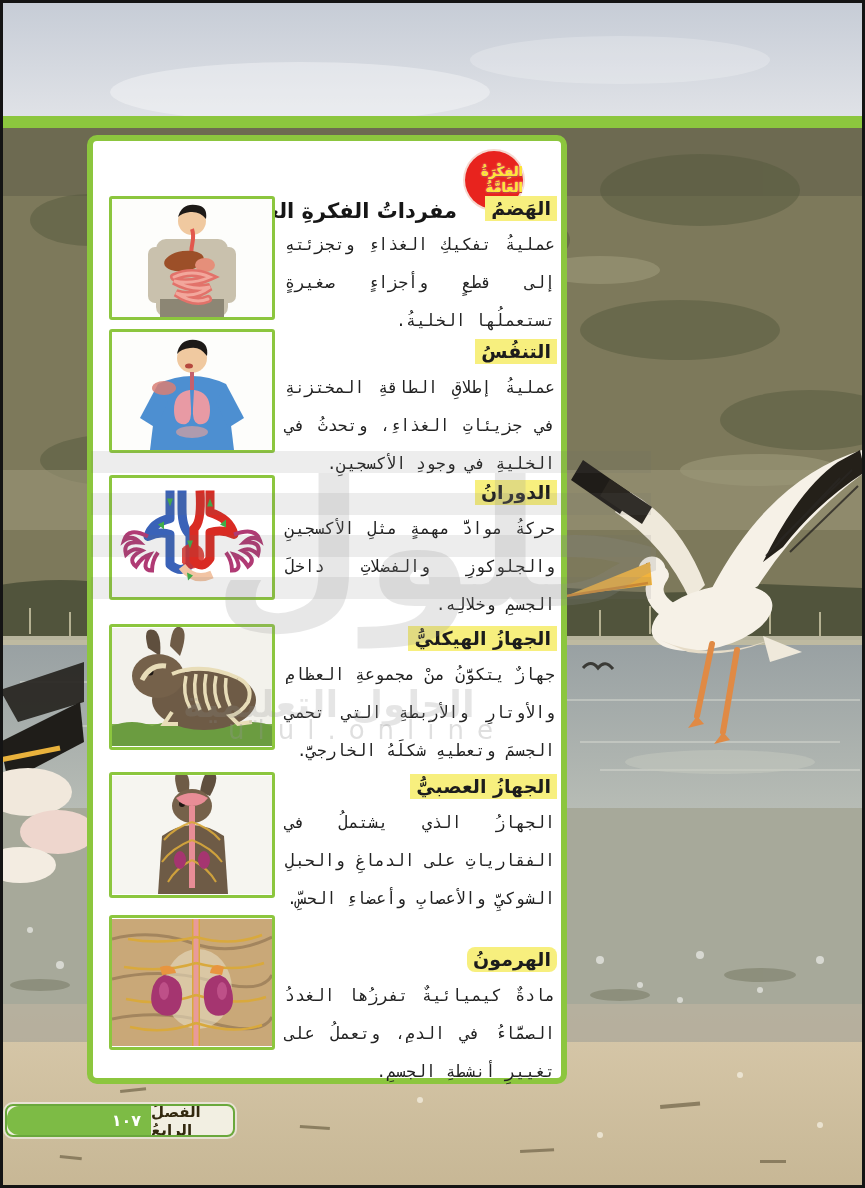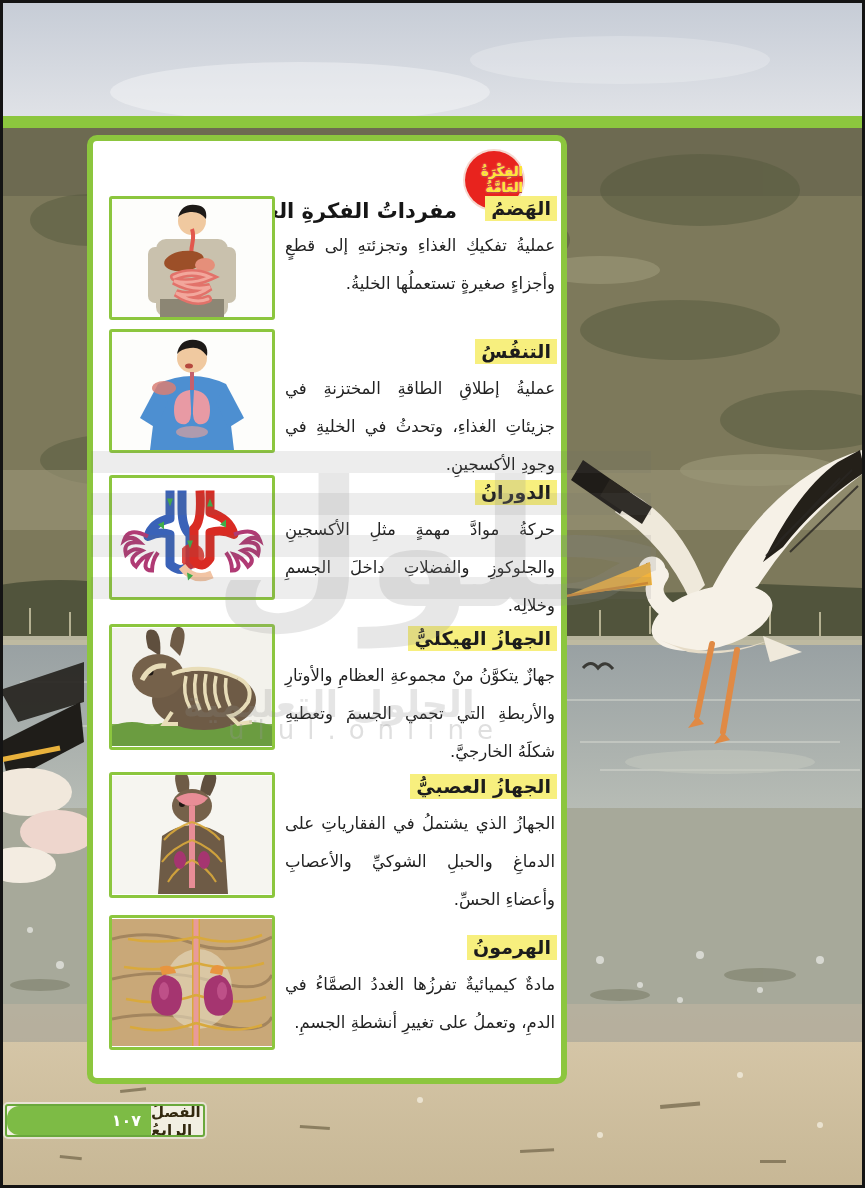--- a/index.html
+++ b/index.html
@@ -17,39 +17,39 @@
   .badge span{color:#ffe733;font-weight:bold;font-size:13px;line-height:1.25;
               text-shadow:0 0 2px #fff, 0 1px 0 #a01010;}
   .panel-title{position:absolute;top:22px;right:104px;font-size:21px;font-weight:bold;color:#161616;margin-top:36px;}
   .entry{position:absolute;right:0;left:0;}
   .ebox{position:absolute;left:16px;width:166px;background:#fff;border:3px solid #8cc63e;
         border-radius:3px;box-sizing:border-box;overflow:hidden;}
   .ebox svg{display:block;width:100%;height:100%;}
   .etext{position:absolute;right:4px;width:272px;text-align:right;}
   .term{display:inline-block;background:#f7ef7e;color:#1c1c1c;font-weight:bold;font-size:19px;
         padding:1px 6px 2px 6px;}
-  .def{margin:6px 2px 0 0;font-size:16.5px;line-height:2.3;color:#222;text-align:justify;text-align-last:right;}
+  .def{margin:6px 2px 0 0;font-size:16.5px;line-height:2.3;color:#222;text-align:justify;text-align-last:right;font-family:Liberation Mono, monospace;}
   
   #e1{top:55px;}  #e1 .ebox{height:124px;} #e1 .term{}
   #e2{top:188px;} #e2 .ebox{height:124px;} #e2 .term{margin-top:10px;}
   #e3{top:334px;} #e3 .ebox{height:125px;} #e3 .term{margin-top:5px;margin-left:12px;}
   #e4{top:483px;} #e4 .ebox{height:126px;} #e4 .term{margin-top:2px;}
   #e5{top:631px;} #e5 .ebox{height:126px;} #e5 .term{margin-top:2px;}
-  #e6{top:774px;} #e6 .ebox{height:135px;} #e6 .term{margin-top:20px;}
+  #e6{top:774px;} #e6 .ebox{height:135px;} #e6 .term{margin-top:32px;border-radius:8px;}
   
   #watermark{position:absolute;inset:0;z-index:3;pointer-events:none;padding-left:32px;}
   .wm-bar{position:absolute;left:88px;width:560px;height:22px;background:#6b6b6b;opacity:.12;}
   .wm-big{position:absolute;left:210px;top:455px;font-size:175px;font-weight:bold;color:#8d8d8d;
           opacity:.20;line-height:1;}
   .wm-mid{position:absolute;left:180px;top:680px;font-size:37px;font-weight:bold;color:#8d8d8d;opacity:.22;}
   .wm-lat{position:absolute;left:225px;top:712px;font-size:26px;color:#979797;opacity:.30;
           letter-spacing:13px;}
   
-  #footer-pill{position:absolute;left:2px;top:1101px;width:200px;height:33px;z-index:4;
-               background:#f2efe2;border:2px solid #6aa83c;border-radius:3px;box-sizing:border-box;
+  #footer-pill{position:absolute;left:2px;top:1101px;width:230px;height:33px;z-index:4;
+               background:#f2efe2;border:2px solid #6aa83c;border-radius:8px;box-sizing:border-box;
                display:flex;direction:ltr;align-items:stretch;overflow:hidden;
                box-shadow:0 0 0 2px rgba(255,255,255,.55);}
   .pagenum-sec{width:134px;background:#7dbb45;display:flex;align-items:center;justify-content:flex-end;
                padding-right:10px;border-radius:12px 0 0 12px;}
   .pagenum-sec span{color:#ffffff;font-weight:bold;font-size:16px;}
   .chapter-sec{flex:1;display:flex;align-items:center;justify-content:center;}
   .chapter-sec span{color:#33290f;font-weight:bold;font-size:15px;}
 </style>
 </head>
 <body>

